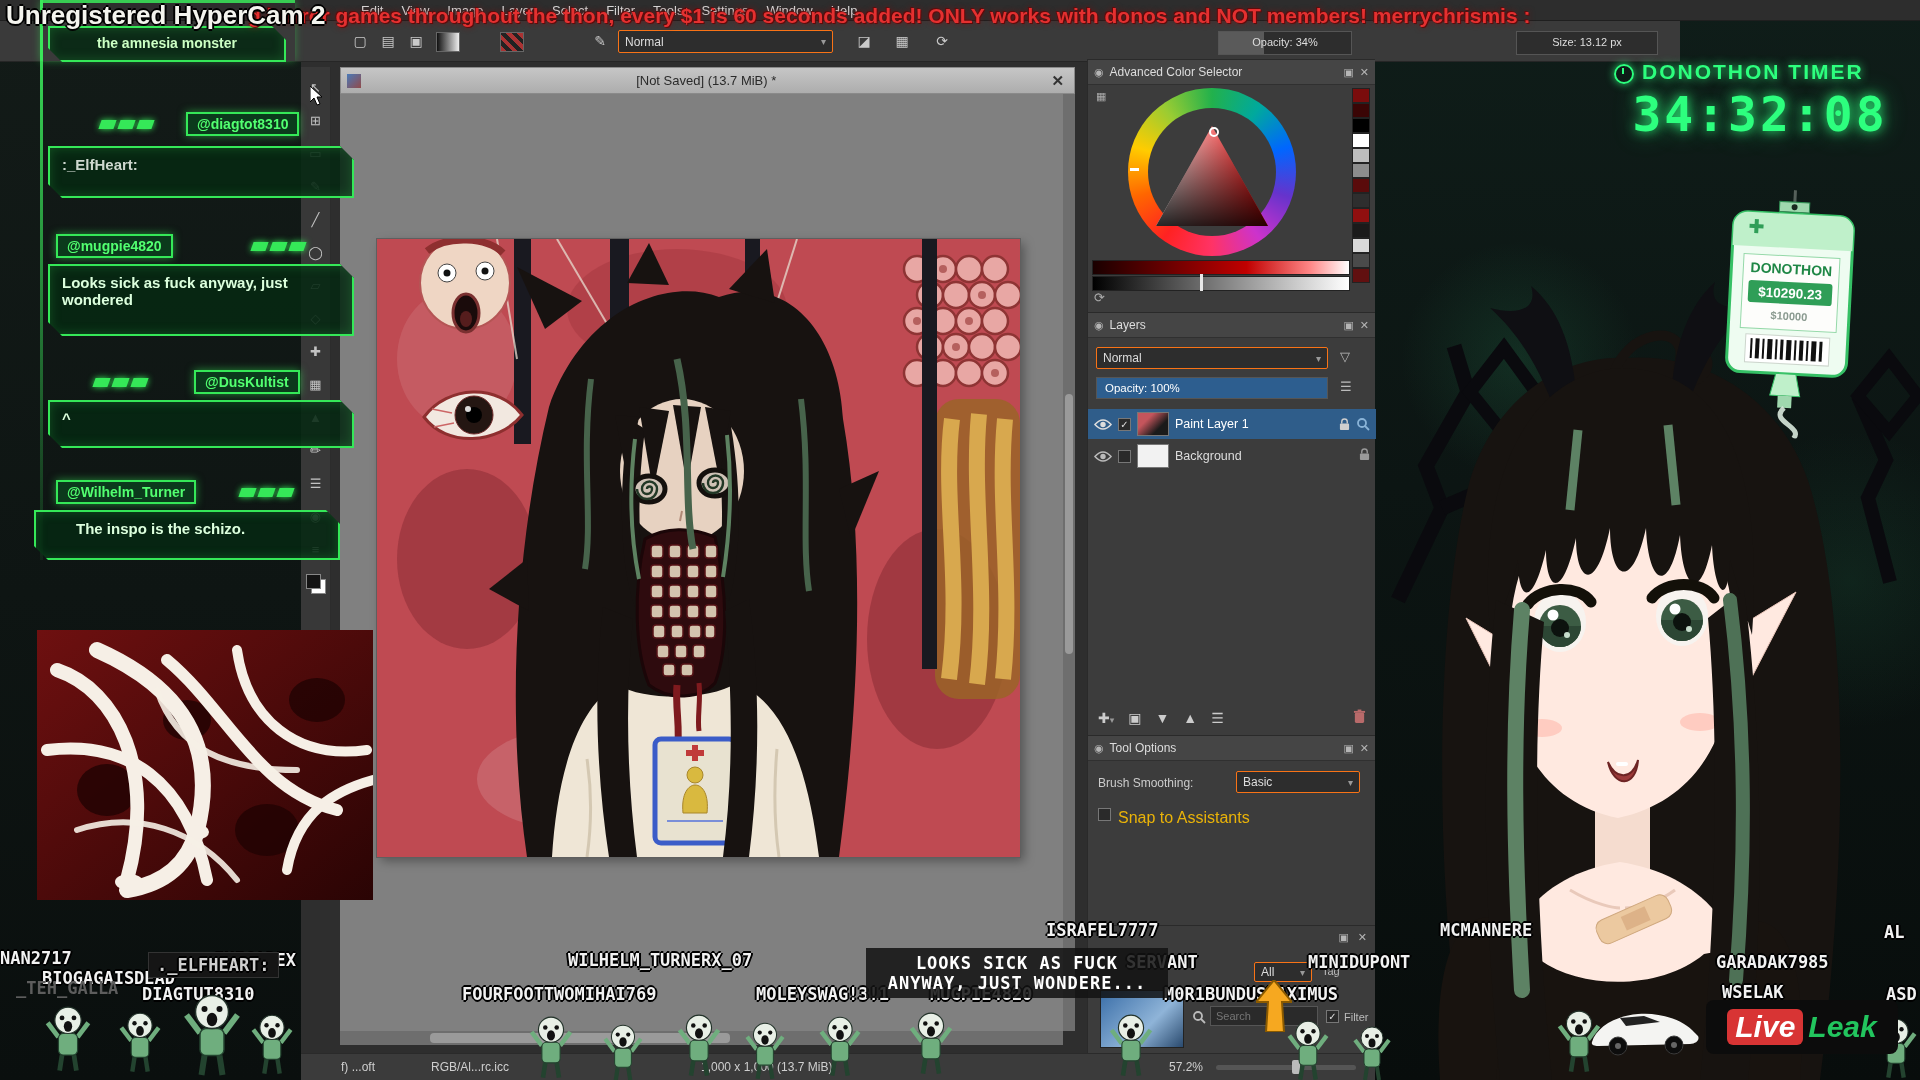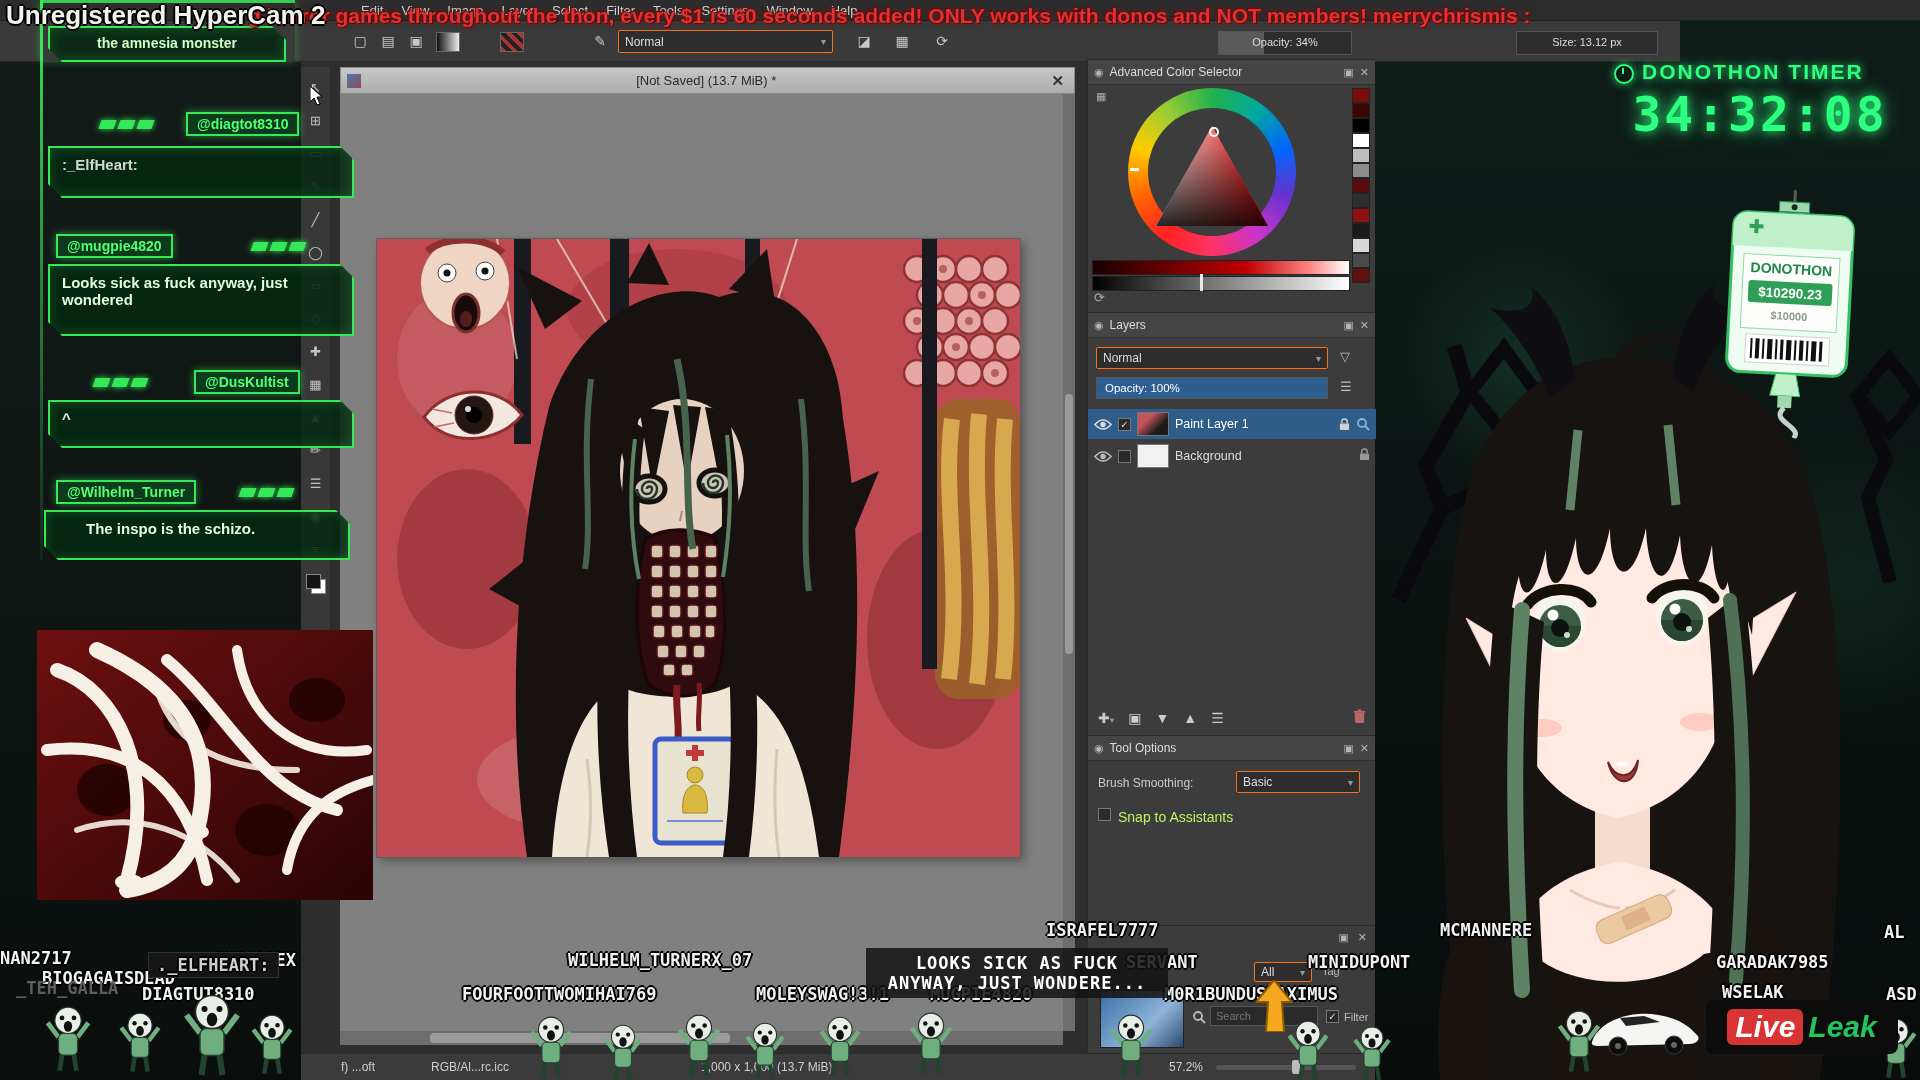--- a/index.html
+++ b/index.html
@@ -421,21 +421,21 @@
       <span class="sp"></span>
       <span class="hd-ic">▣</span>
       <span class="hd-ic">✕</span>
     </div>
     <span style="position:absolute;left:10px;top:40px;color:#ccc;font-size:12px;">Brush Smoothing:</span>
     <div class="combo" style="position:absolute;left:148px;top:35px;width:124px;height:22px;">
       <span>Basic</span>
         <span class="caret">▾</span>
     </div>
     <span class="cb" style="position:absolute;left:10px;top:72px;"></span>
-    <span style="position:absolute;left:30px;top:73px;color:#bef264;font-size:14px;">Snap to Assistants</span>
+    <span style="position:absolute;left:30px;top:73px;color:#eab308;font-size:16px;">Snap to Assistants</span>
   </div>
 
   <div class="ab dock" style="left:1087px;top:925px;width:288px;height:128px;">
     <span class="hd-ic" style="position:absolute;right:26px;top:5px;">▣</span>
     <span class="hd-ic" style="position:absolute;right:8px;top:5px;">✕</span>
     <div class="combo" style="position:absolute;left:166px;top:36px;width:58px;height:20px;text-align:center;">
       <span>All</span>
         <span class="caret">▾</span>
     </div>
     <span style="position:absolute;left:234px;top:39px;color:#bbb;font-size:11px;">Tag</span>
@@ -536,21 +536,21 @@
     </div>
   <div class="chat-box" style="left:48px;top:400px;width:306px;height:48px;">
     <span>^</span>
   </div>
   <div class="chat-tab" style="left:56px;top:480px;"><span>@Wilhelm_Turner</span></div>
   <div class="chat-seg" style="left:240px;top:488px;">
       <i></i>
       <i></i>
       <i></i>
     </div>
-  <div class="chat-box" style="left:44px;top:510px;width:306px;height:50px;padding-left:40px;">
+  <div class="chat-box" style="left:34px;top:510px;width:306px;height:50px;padding-left:40px;">
     <span>The inspo is the schizo.</span>
   </div>
 
   <div class="ab ticker">g horror games throughout the thon, every $1 is 60 seconds added! ONLY works with donos and NOT members! merrychrismis :</div>
   <div class="ab watermark">Unregistered HyperCam 2</div>
 
   <div class="ab clock-ic"></div>
   <div class="ab timer-label">DONOTHON TIMER</div>
   <div class="ab timer-value">34:32:08</div>
 

